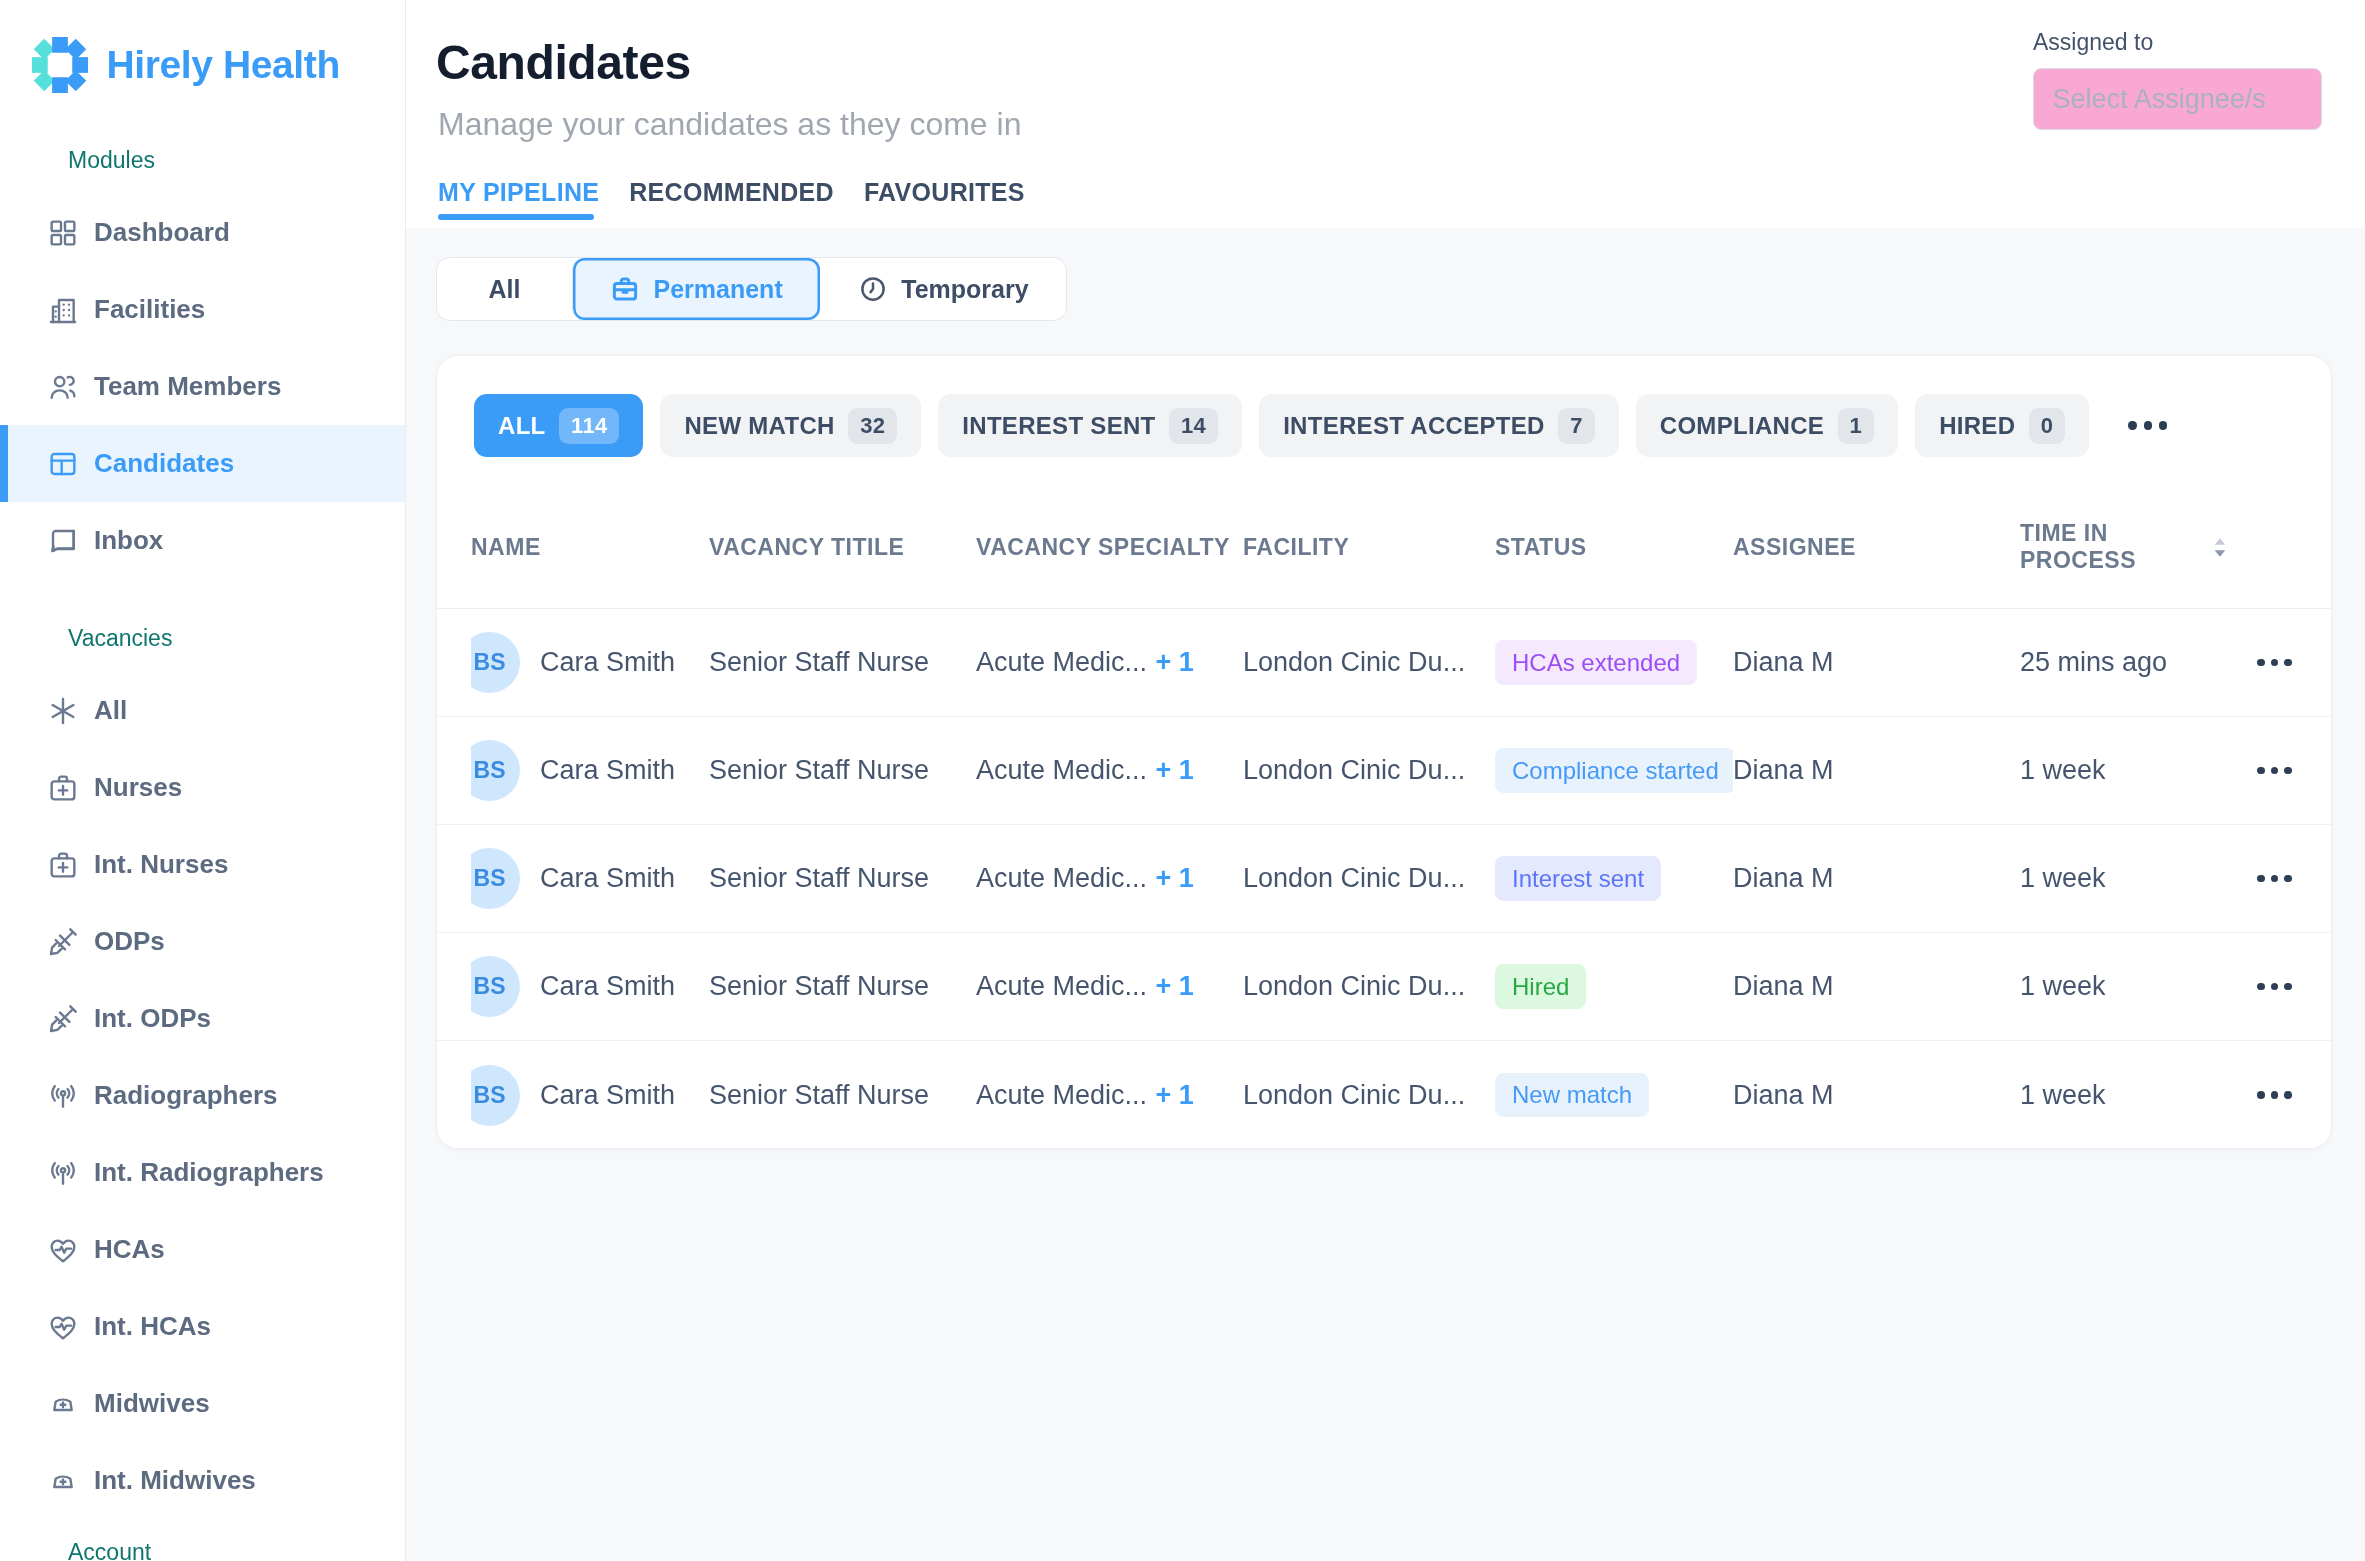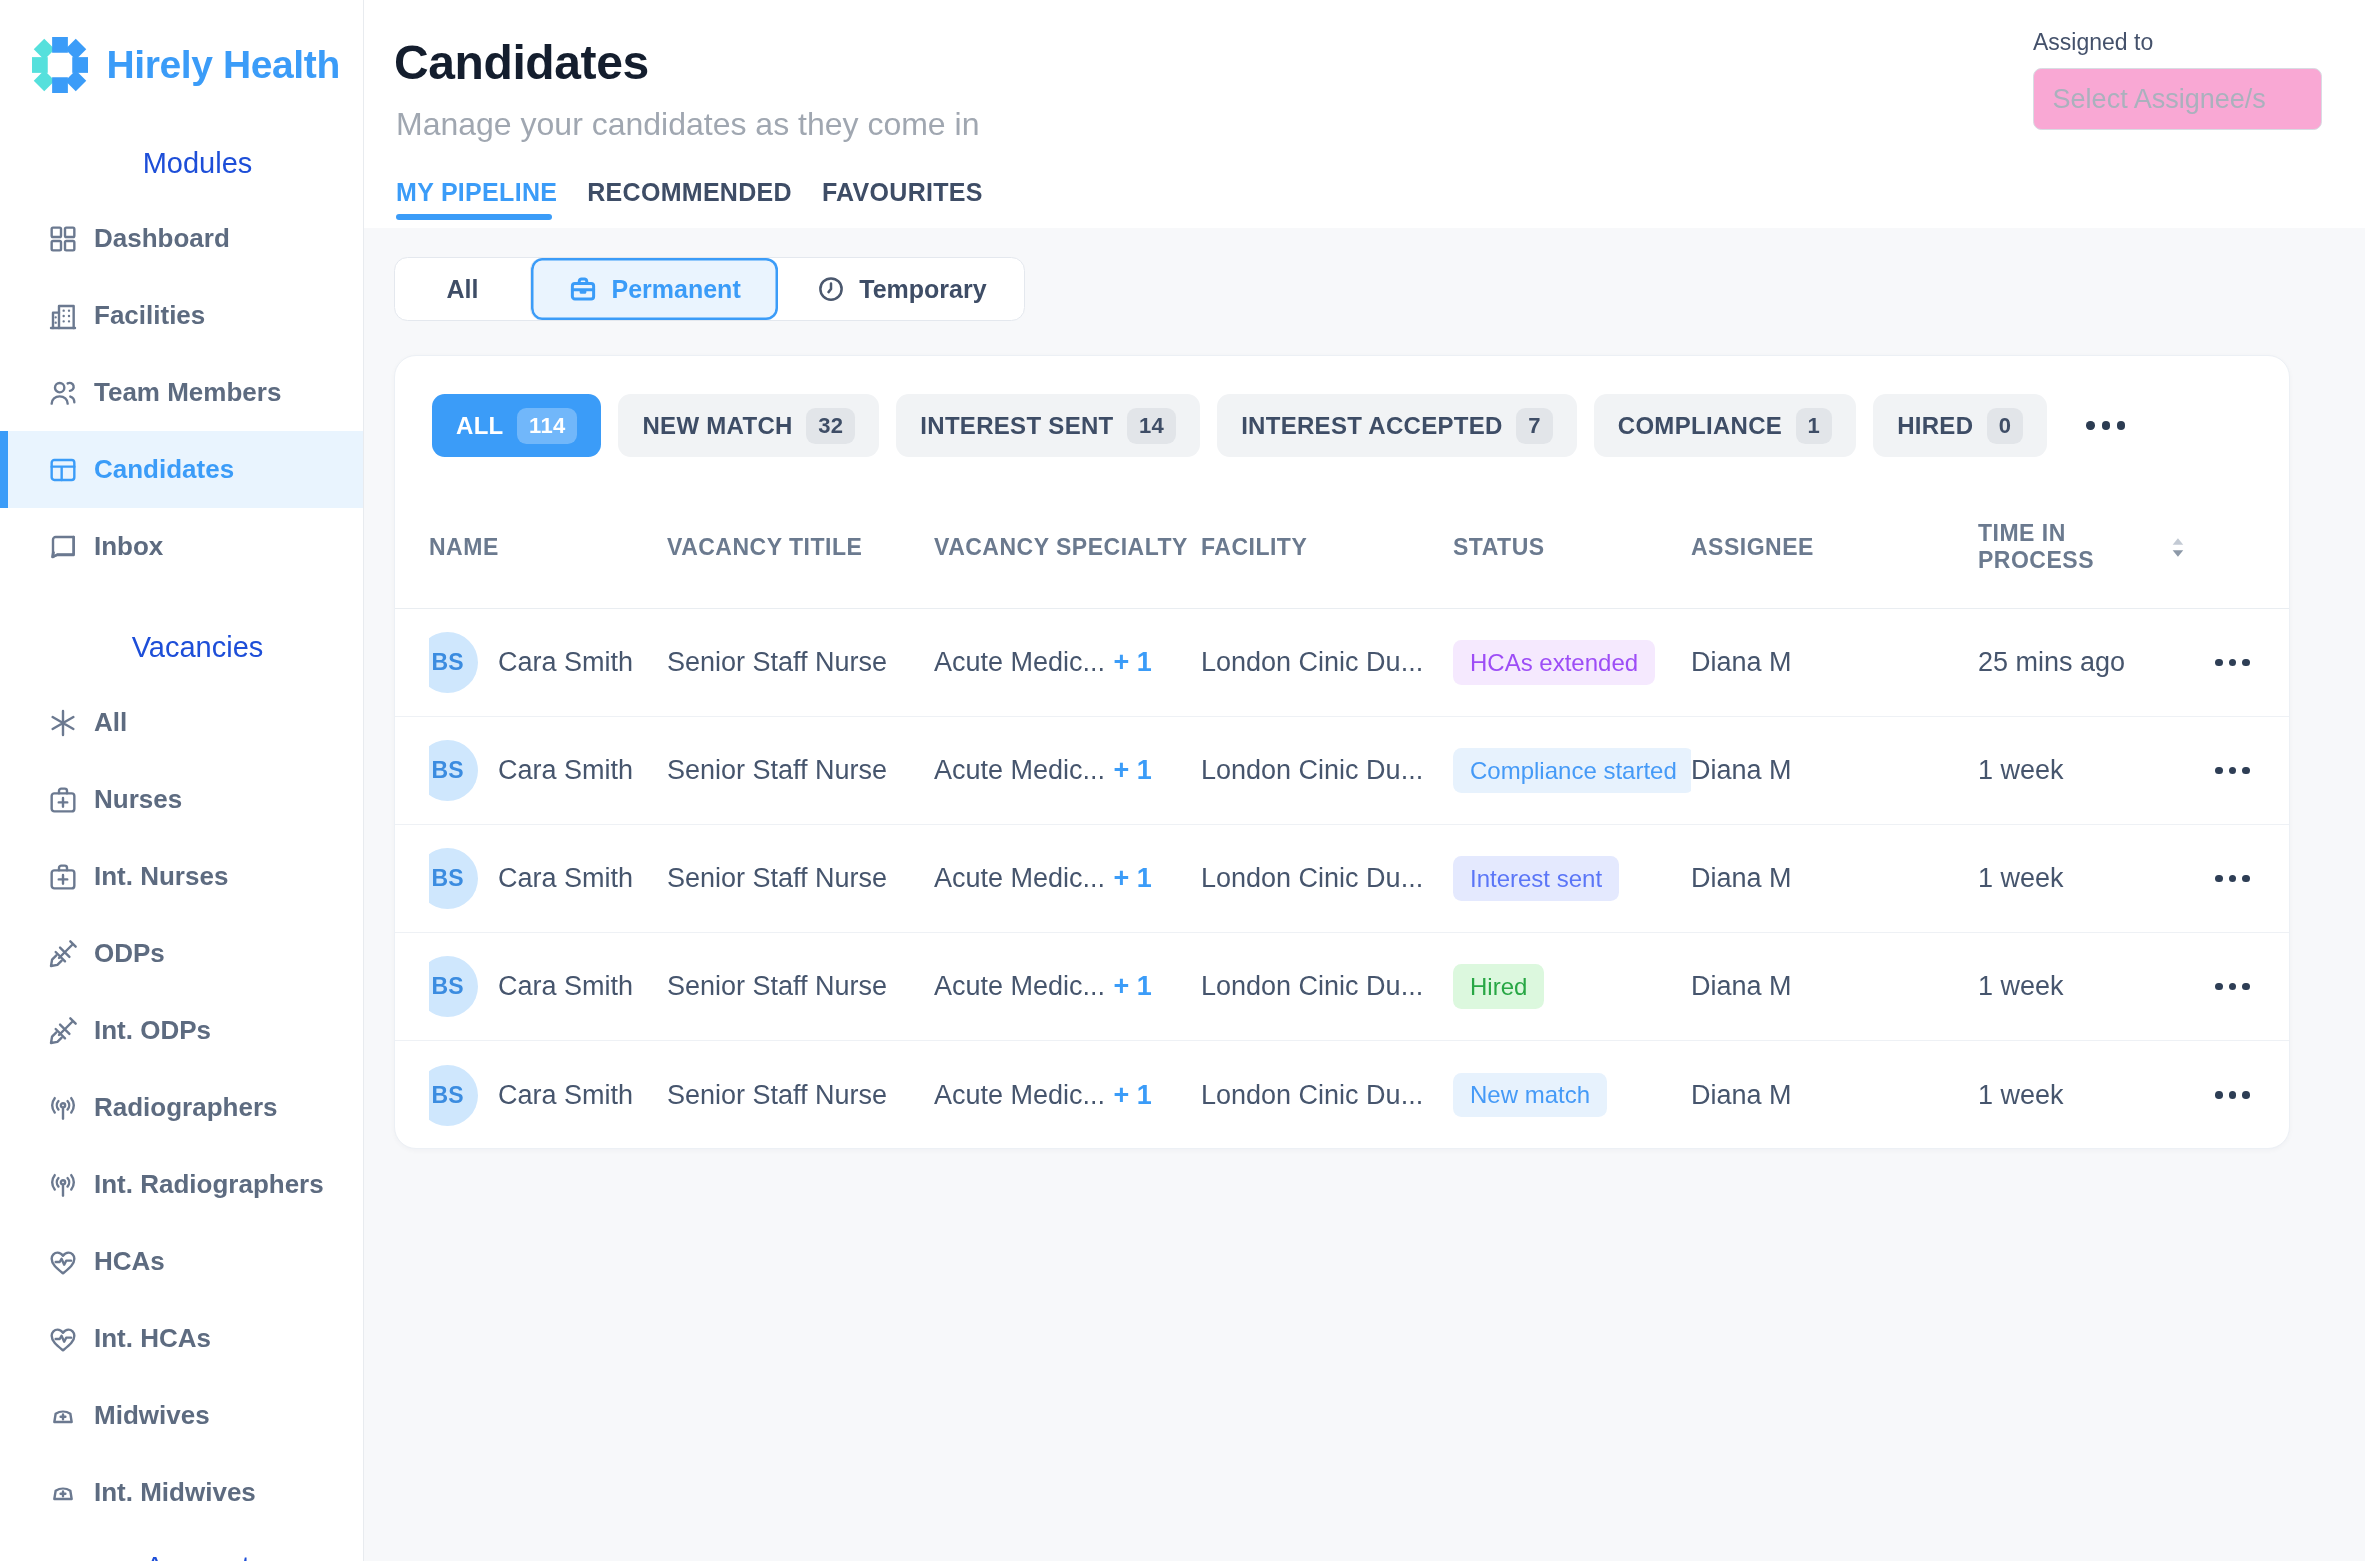--- a/index.html
+++ b/index.html
@@ -1,26 +1,26 @@
 <!DOCTYPE html>
 <html style="font-size:13.5px"><head>
 <meta charset="utf-8">
 <style>
   * { margin:0; padding:0; box-sizing:border-box; }
   html,body { width:2366px; height:1561px; overflow:hidden; background:#fff;
     font-family:"Liberation Sans", sans-serif; }
   .app { display:flex; width:2366px; height:1561px; }
 
   
-  .sidebar { width:364px; flex-shrink:0; background:#fff; border-right:0.8px solid #e8ebef;
-    overflow:hidden;text-align:center; }
+  .sidebar { width:406px; flex-shrink:0; background:#fff; border-right:0.8px solid #e8ebef;
+    overflow:hidden; }
   .logo-row { display:flex; align-items:center; gap:18.6px; padding:37px 0 0 32px; }
   .logo-mark { width:56px; height:56px; flex-shrink:0; }
   .logo-text { font-size:39px; font-weight:700; color:#3b9cf8; letter-spacing:-0.4px; }
-  .side-label { font-size:29px; color:#1d4ed8; padding-left:32px; }
+  .side-label { font-size:23px; color:#0f766e; padding-left:68px; }
   .side-label.modules { margin-top:54px; }
   .side-label.vacancies { margin-top:46px; }
   .side-label.account { margin-top:20px; }
   .nav-list { margin-top:20px; }
   .nav-item { position:relative; display:flex; align-items:center; gap:15px;
     height:77px; padding-left:47px; cursor:pointer; }
   .nav-item .nav-icon { width:32px; height:32px; stroke:#6b7990; fill:none;
     stroke-width:1.8; stroke-linecap:round; stroke-linejoin:round; flex-shrink:0; }
   .nav-item .nav-text { font-size:26px; font-weight:600; color:#5d6b80; }
   .nav-item.active { background:#e9f4fe; }

